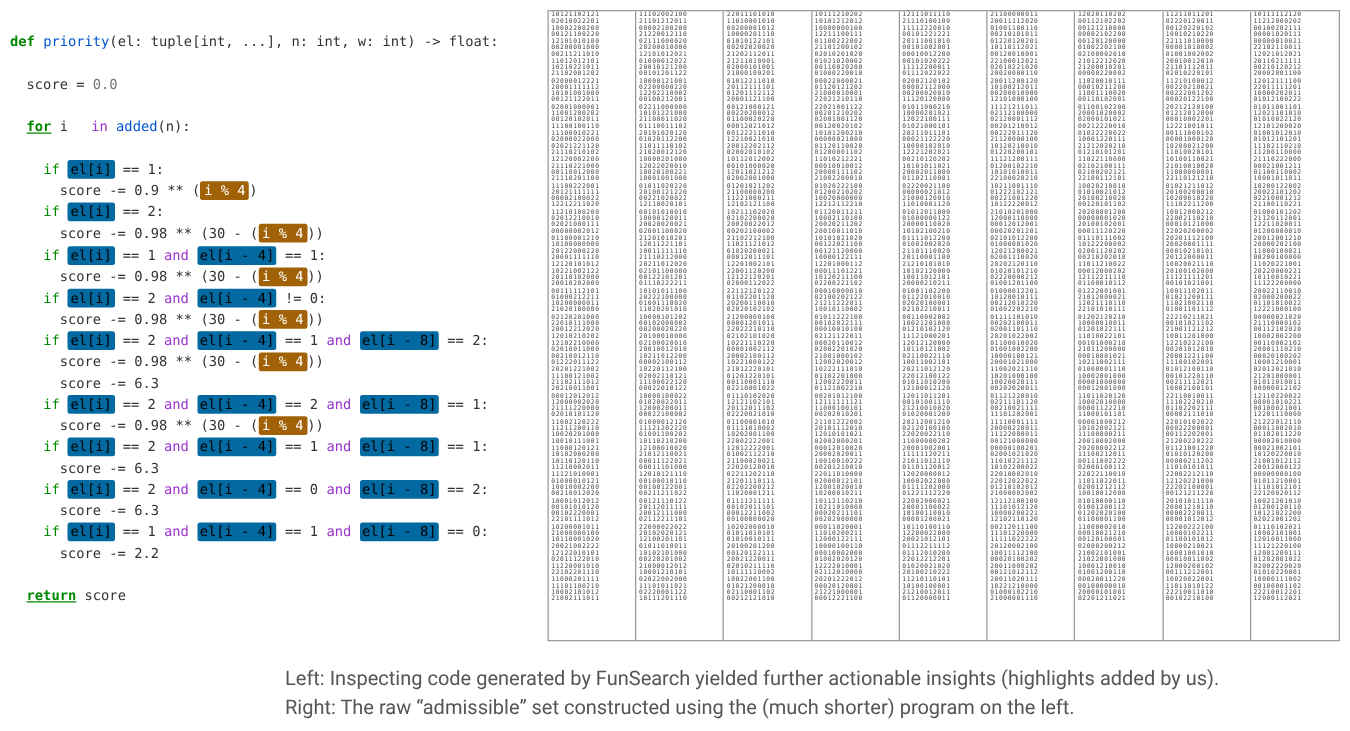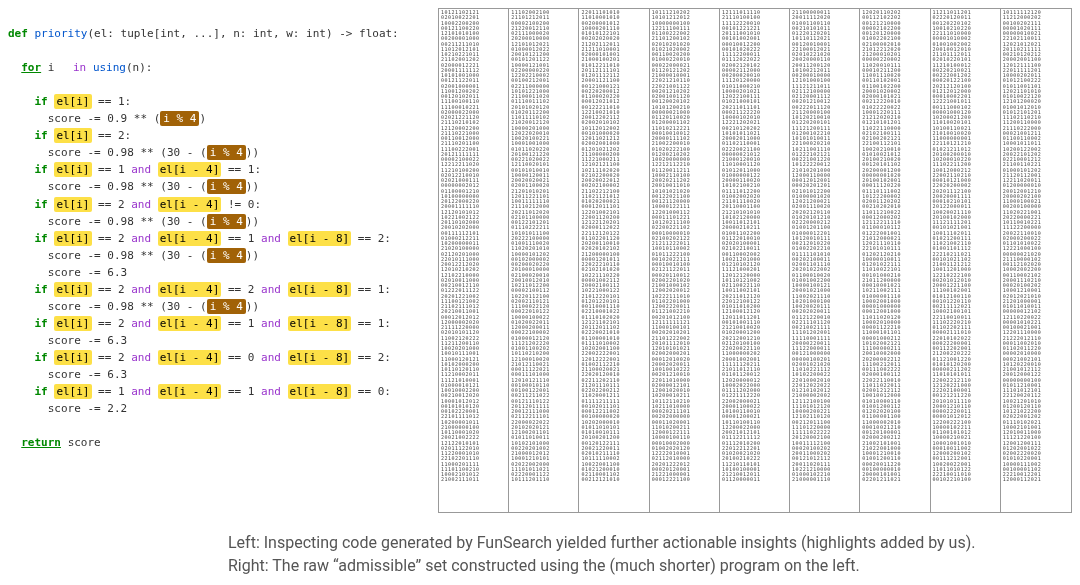--- a/index.html
+++ b/index.html
@@ -27,29 +27,29 @@
     flex: 0 0 420px;
     font-family: "Menlo", "Consolas", monospace;
     font-size: 11px;
     line-height: 1.55;
     white-space: pre;
     color: #333;
   }
   .code-panel .line { display:block; }
   .kw-def { color: #008800; font-weight: bold; }
   .kw-for { color: #008800; font-weight: bold; text-decoration: underline; }
-  .kw-if { color: #008800; font-weight: bold; }
+  .kw-if { color: #008800; font-weight: normal; }
   .kw-return { color: #008800; font-weight: bold; text-decoration: underline; }
   .kw-in { color: #9933cc; margin-left: 12px; }
   .kw-and { color: #9933cc; }
   .fn { color: #0055cc; }
   .builtin { color: #0055cc; }
   .num { color: #777; }
   .op { color: #333; }
-  .hl-y { background: #fde047; color:#000; padding:1px 2px; border-radius:2px; }
+  .hl-y { background: #0369a1; color:#000; padding:1px 2px; border-radius:2px; }
   .hl-r { background: #a16207; color:#fff; padding:1px 3px; border-radius:2px; }
 
   .matrix-panel {
     flex: 1;
     border: 0.5px solid #999;
     display: grid;
     grid-template-columns: repeat(9, 1fr);
     gap: 0;
     height: 505px;
     overflow: hidden;
@@ -78,21 +78,22 @@
   }
 </style>
 </head>
 <body>
 
 <div class="container">
   <div class="panels">
 
     <div class="code-panel">
 <span class="line"><span class="kw-def">def</span> <span class="fn">priority</span><span>(el: tuple[int, ...], n: int, w: int) -&gt; float:</span></span>
-<span class="line">  <span class="kw-for">for</span> <span>i</span> <span class="kw-in">in</span> <span class="builtin">using</span><span>(n):</span></span>
+<span class="line">  <span>score</span><span class="op"> = </span><span class="num">0.0</span></span>
+<span class="line">  <span class="kw-for">for</span> <span>i</span> <span class="kw-in">in</span> <span class="builtin">added</span><span>(n):</span></span>
 <span class="line">    <span class="kw-if">if</span> <span class="hl-y">el[i]</span> == 1:</span><span class="line">      score -= 0.9 ** (<span class="hl-r">i % 4</span>)</span><span class="line">    <span class="kw-if">if</span> <span class="hl-y">el[i]</span> == 2:</span><span class="line">      score -= 0.98 ** (30 - (<span class="hl-r">i % 4</span>))</span><span class="line">    <span class="kw-if">if</span> <span class="hl-y">el[i]</span> == 1 <span class="kw-and">and</span> <span class="hl-y">el[i - 4]</span> == 1:</span><span class="line">      score -= 0.98 ** (30 - (<span class="hl-r">i % 4</span>))</span><span class="line">    <span class="kw-if">if</span> <span class="hl-y">el[i]</span> == 2 <span class="kw-and">and</span> <span class="hl-y">el[i - 4]</span> != 0:</span><span class="line">      score -= 0.98 ** (30 - (<span class="hl-r">i % 4</span>))</span><span class="line">    <span class="kw-if">if</span> <span class="hl-y">el[i]</span> == 2 <span class="kw-and">and</span> <span class="hl-y">el[i - 4]</span> == 1 <span class="kw-and">and</span> <span class="hl-y">el[i - 8]</span> == 2:</span><span class="line">      score -= 0.98 ** (30 - (<span class="hl-r">i % 4</span>))</span><span class="line">      score -= 6.3</span><span class="line">    <span class="kw-if">if</span> <span class="hl-y">el[i]</span> == 2 <span class="kw-and">and</span> <span class="hl-y">el[i - 4]</span> == 2 <span class="kw-and">and</span> <span class="hl-y">el[i - 8]</span> == 1:</span><span class="line">      score -= 0.98 ** (30 - (<span class="hl-r">i % 4</span>))</span><span class="line">    <span class="kw-if">if</span> <span class="hl-y">el[i]</span> == 2 <span class="kw-and">and</span> <span class="hl-y">el[i - 4]</span> == 1 <span class="kw-and">and</span> <span class="hl-y">el[i - 8]</span> == 1:</span><span class="line">      score -= 6.3</span><span class="line">    <span class="kw-if">if</span> <span class="hl-y">el[i]</span> == 2 <span class="kw-and">and</span> <span class="hl-y">el[i - 4]</span> == 0 <span class="kw-and">and</span> <span class="hl-y">el[i - 8]</span> == 2:</span><span class="line">      score -= 6.3</span><span class="line">    <span class="kw-if">if</span> <span class="hl-y">el[i]</span> == 1 <span class="kw-and">and</span> <span class="hl-y">el[i - 4]</span> == 1 <span class="kw-and">and</span> <span class="hl-y">el[i - 8]</span> == 0:</span><span class="line">      score -= 2.2</span>
 <span class="line">  <span class="kw-return">return</span> <span>score</span></span>
     </div>
 
     <div class="matrix-panel" id="matrix">
         <div class="mcol">10121102121
 02010022201
 10002200200
 00121100220
 12101010100

